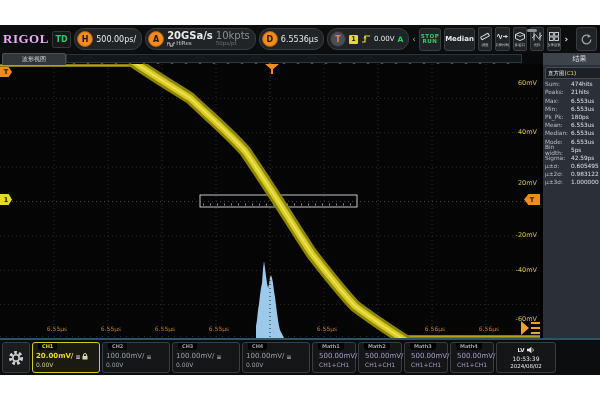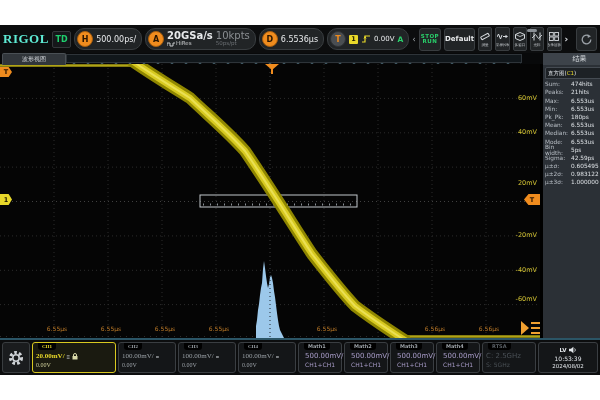--- a/index.html
+++ b/index.html
@@ -2,21 +2,21 @@
 <html><head>
 <meta charset="utf-8">
 <style>
   html,body{margin:0;padding:0;background:#ffffff;width:600px;height:400px;overflow:hidden;
     font-family:"DejaVu Sans",sans-serif;-webkit-font-smoothing:antialiased;}
   #app{position:absolute;left:0;top:25px;width:600px;height:350px;background:#000;}
 
   
   #toolbar{position:absolute;left:0;top:0;width:600px;height:28px;background:#0c0d0e;
     display:flex;align-items:center;gap:3px;padding:0 3px;box-sizing:border-box;}
-  .logo{color:#5eead4;font-weight:bold;font-size:13px;letter-spacing:.5px;font-family:"Liberation Serif",serif;}
+  .logo{color:#f0abfc;font-weight:bold;font-size:13px;letter-spacing:.5px;font-family:"Liberation Serif",serif;}
   .badge-td{width:24px;height:15px;background:#15171a;border:1px solid #34373a;border-radius:2px;
     color:#1fcf6e;font-size:8px;font-weight:bold;display:flex;align-items:center;justify-content:center;}
   .pill{height:20px;background:#212426;border:1px solid #393d40;border-radius:10px;
     display:flex;align-items:center;gap:3px;padding:0 5px 0 2px;}
   .ocirc{width:14px;height:14px;border-radius:50%;background:#f08c1e;border:1px solid #a85f10;
     color:#2a1500;font-size:8px;font-weight:bold;display:flex;align-items:center;justify-content:center;flex:none;}
   .tcirc{background:#4a4e52;border-color:#2e3134;color:#f08c1e;}
   .pill .val{color:#e8eaec;font-size:8px;font-weight:normal;white-space:nowrap;}
   .mini-col{display:flex;flex-direction:column;line-height:1;justify-content:center;}
   .mini-col .t{color:#e8eaec;font-size:10px;font-weight:bold;}
@@ -85,21 +85,21 @@
     background:#000;border-radius:0 0 3px 3px;font-size:5px;font-weight:bold;color:#9aa0a6;}
   .chbox .l1{font-size:7px;color:#9aa0a6;line-height:1.1;display:flex;align-items:center;gap:2px;white-space:nowrap;}
   .chbox .l2{font-size:6px;color:#9aa0a6;line-height:1.1;}
   .chbox.active{border-color:#d8c820;background:#1a1a10;}
   .chbox.active .chip{color:#e8d82a;}
   .chbox.active .l1{color:#e8d82a;font-weight:bold;}
   .chbox.active .l2{color:#cfcf9a;}
   .chbox.math .l1,.chbox.math .l2{color:#a89cc8;}
   .chbox.rtsa .chip{color:#5a6066;}
   .chbox.rtsa .l1,.chbox.rtsa .l2{color:#4a5056;}
-  .w-ch1{width:84px;font-family:Liberation Serif, serif;} .w-ch{width:58px;font-family:Liberation Serif, serif;} .w-math{width:44px;padding-left:6px;} .w-rtsa{flex:1;} .w-dt{width:58px;}
+  .w-ch1{width:68px;} .w-ch{width:68px;} .w-math{width:44px;padding-left:6px;} .w-rtsa{flex:1;} .w-dt{width:58px;}
   .dtbox{border:1px solid #3a3e42;border-radius:3px;background:#141618;display:flex;
     flex-direction:column;align-items:center;justify-content:center;gap:1px;color:#e4e8ec;}
   .dtbox .r1{display:flex;align-items:center;gap:2px;font-size:5.5px;font-weight:bold;}
   .dtbox .r2{font-size:6px;} .dtbox .r3{font-size:5.5px;}
   .icon-eq{font-size:6px;color:#cfd3d7;line-height:1;}
 </style>
 </head>
 <body>
 
 <div id="app">
@@ -146,21 +146,21 @@
       <span class="sweep">A</span>
     </div>
 
     <span class="chev">‹</span>
 
     <div class="btn btn-runstop">
       <span>STOP</span>
       <span>RUN</span>
     </div>
 
-    <div class="btn btn-default">Default</div>
+    <div class="btn btn-default">Median</div>
 
     <div class="ibtn">
       <svg width="10" height="9" viewBox="0 0 10 9">
         <rect x="0.8" y="3" width="8.4" height="3" rx="0.6" fill="none" stroke="#d5d9dd" stroke-width="1" transform="rotate(-28 5 4.5)"></rect>
       </svg>
       <span class="lbl">测量</span>
     </div>
     <div class="ibtn">
       <svg width="11" height="9" viewBox="0 0 11 9">
         <polyline points="0,5 1.5,2 3.5,7 5,3" fill="none" stroke="#d5d9dd" stroke-width="1"></polyline>
@@ -273,26 +273,26 @@
 
       <g>
         <polygon points="521,257 521,271 529,264" fill="#f0a030"></polygon>
         <rect x="531" y="258" width="9" height="2" fill="#f0a030"></rect>
         <rect x="531" y="263" width="9" height="2" fill="#f0a030"></rect>
         <rect x="531" y="268" width="9" height="2" fill="#f0a030"></rect>
       </g>
     </svg>
 
     
-    <div class="vlab" style="top:31px">60mV</div>
+    <div class="vlab" style="top:16px">60mV</div>
     <div class="vlab" style="top:65px">40mV</div>
     <div class="vlab" style="top:116px">20mV</div>
     <div class="vlab" style="top:168px">-20mV</div>
     <div class="vlab" style="top:203px">-40mV</div>
-    <div class="vlab" style="top:232px">-60mV</div>
+    <div class="vlab" style="top:252px">-60mV</div>
 
     <div class="tlab" style="left:45px">6.55μs</div>
     <div class="tlab" style="left:99px">6.55μs</div>
     <div class="tlab" style="left:153px">6.55μs</div>
     <div class="tlab" style="left:207px">6.55μs</div>
     <div class="tlab" style="left:315px">6.55μs</div>
     <div class="tlab" style="left:369px;z-index:-1">6.55μs</div>
     <div class="tlab" style="left:423px">6.56μs</div>
     <div class="tlab" style="left:477px">6.56μs</div>
   </div>
@@ -424,25 +424,20 @@
       <span class="chip">Math3</span>
       <span class="l1">500.00mV/</span>
       <span class="l2">CH1+CH1</span>
     </div>
     <div class="chbox math w-math">
       <span class="chip">Math4</span>
       <span class="l1">500.00mV/</span>
       <span class="l2">CH1+CH1</span>
     </div>
 
-    <div class="chbox rtsa w-rtsa">
-      <span class="chip">RTSA</span>
-      <span class="l1">C: 2.5GHz</span>
-      <span class="l2">S: 5GHz</span>
-    </div>
 
     <div class="dtbox w-dt">
       <span class="r1">
         <span>LV</span>
         <svg width="8" height="8" viewBox="0 0 10 10">
           <polygon points="0,3.5 2.5,3.5 5.5,1 5.5,9 2.5,6.5 0,6.5" fill="#e4e8ec"></polygon>
           <path d="M7,3 a2.8,2.8 0 0 1 0,4" fill="none" stroke="#e4e8ec" stroke-width="1"></path>
         </svg>
       </span>
       <span class="r2">10:53:39</span>

